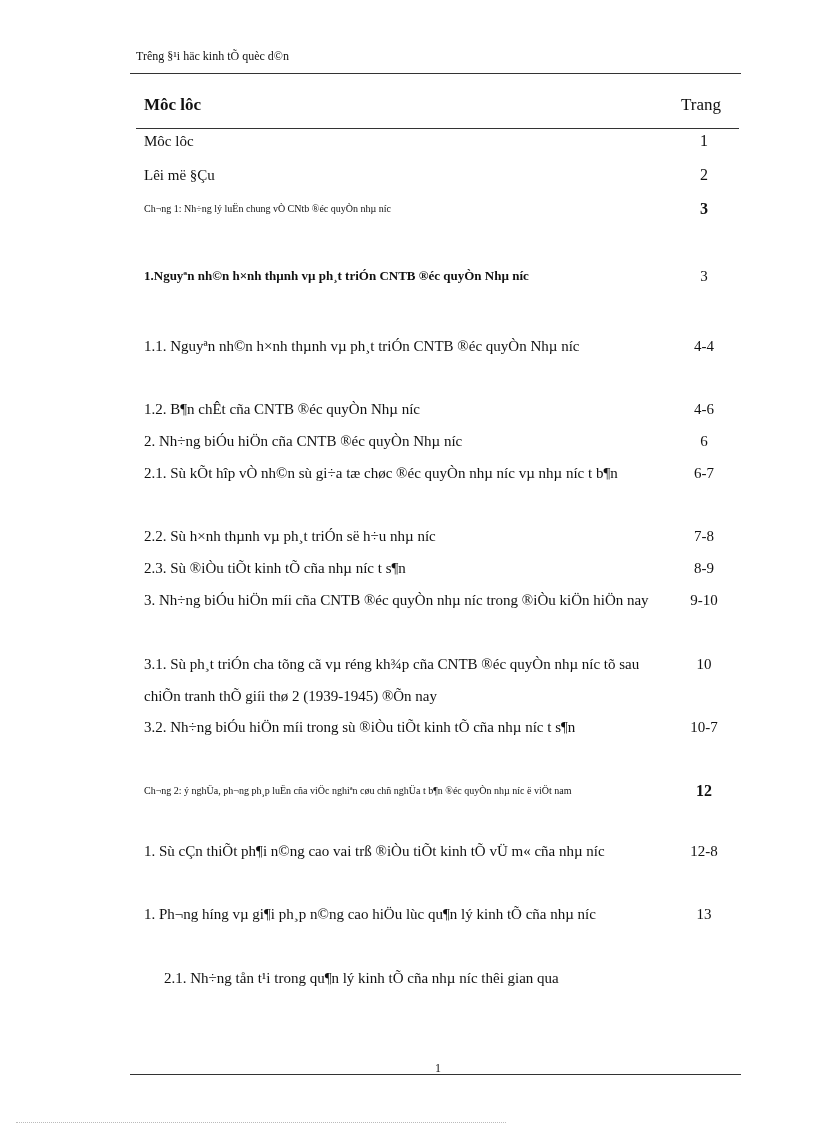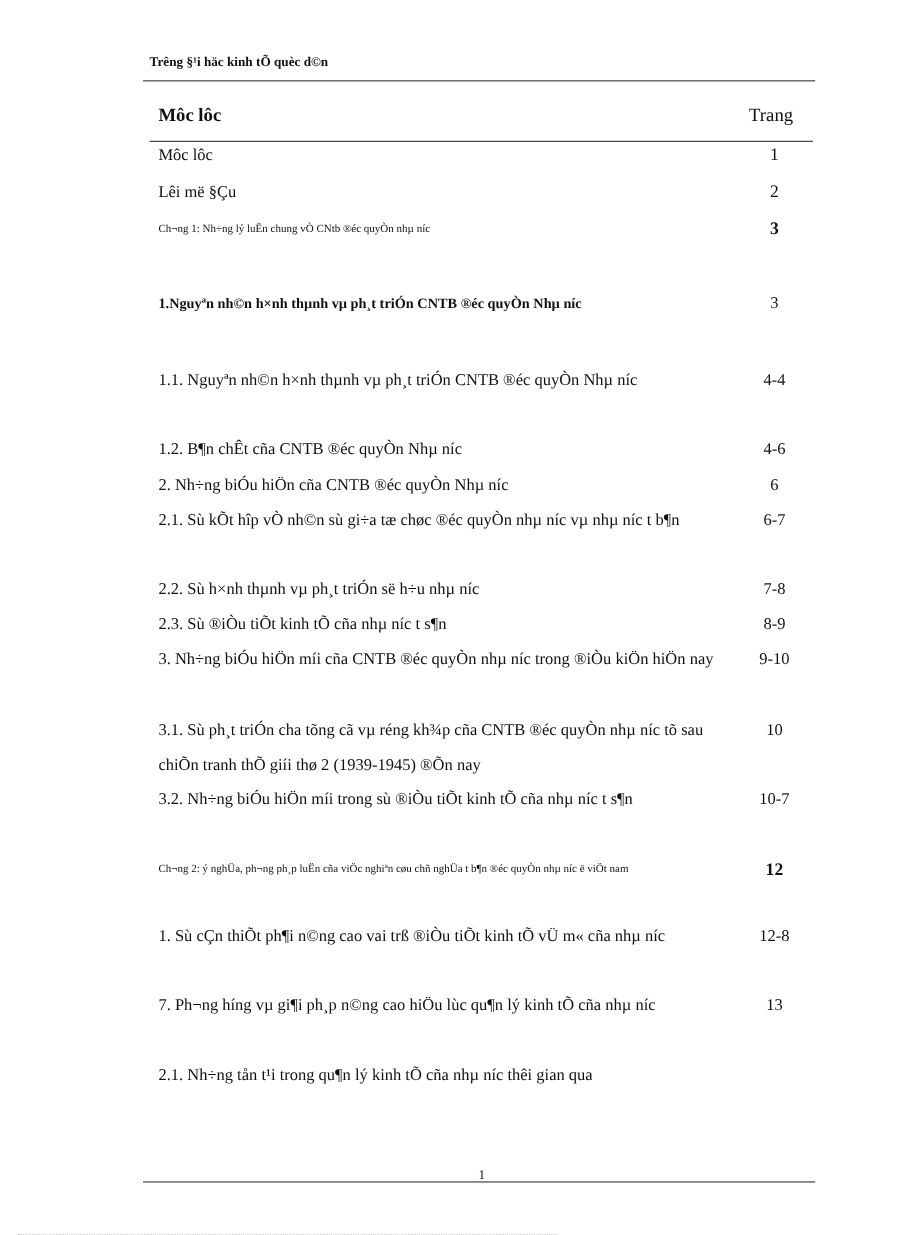--- a/index.html
+++ b/index.html
@@ -1,18 +1,18 @@
 <!DOCTYPE html>
 <html><head>
   <meta charset="utf-8">
   <style>
     html, body { margin: 0; padding: 0; background: #ffffff; }
     body { width: 816px; height: 1123px; position: relative; overflow: hidden;
            font-family: "Liberation Serif", "DejaVu Serif", serif; color: #111; }
-    .header-text { position: absolute; left: 136px; top: 49px; font-size: 12px; font-weight: bold; }
+    .header-text { position: absolute; left: 136px; top: 49px; font-size: 12px; }
     .header-rule { position: absolute; left: 130px; top: 73px; width: 611px; height: 0; border-top: 1px solid #333; }
     .toc-title { position: absolute; left: 144px; top: 95px; font-size: 17px; font-weight: bold; }
     .toc-trang { position: absolute; left: 681px; top: 95px; font-size: 17px; }
     .toc-rule { position: absolute; left: 136px; top: 128px; width: 603px; height: 0; border-top: 1px solid #333; }
     .entry { position: absolute; left: 144px; width: 600px; }
     .entry .txt { position: absolute; left: 0; top: 0; width: 520px; font-size: 15px; line-height: 32px; }
     .entry .pg { position: absolute; left: 530px; width: 60px; text-align: center; top: 0; font-size: 15px; line-height: 32px; }
     .entry.small .txt { font-size: 10px; }
     .entry.big .txt { font-size: 13px; font-weight: bold; line-height: 36px; }
     .entry.boldpg .pg { font-weight: bold; font-size: 16px; }
@@ -85,23 +85,23 @@
 </div>
 <div class="entry small boldpg" style="top:775px;">
   <div class="txt">Ch­¬ng  2: ý nghÜa,  ph­¬ng  ph¸p luËn  cña viÖc nghiªn  cøu chñ nghÜa  t­  b¶n ®éc quyÒn nhµ  n­íc  ë viÖt nam</div>
   <div class="pg">12</div>
 </div>
 <div class="entry" style="top:835px;">
   <div class="txt">1.  Sù  cÇn  thiÕt  ph¶i  n©ng  cao vai  trß ®iÒu tiÕt kinh  tÕ  vÜ  m«  cña nhµ  n­íc</div>
   <div class="pg">12-8</div>
 </div>
 <div class="entry" style="top:898px;">
-  <div class="txt">7.  Ph­¬ng   h­íng  vµ  gi¶i ph¸p  n©ng  cao hiÖu  lùc qu¶n  lý kinh  tÕ  cña nhµ  n­íc</div>
+  <div class="txt">1.  Ph­¬ng   h­íng  vµ  gi¶i ph¸p  n©ng  cao hiÖu  lùc qu¶n  lý kinh  tÕ  cña nhµ  n­íc</div>
   <div class="pg">13</div>
 </div>
 <div class="entry" style="top:962px;">
-  <div class="txt" style="width:600px;">2.1. Nh÷ng tån t¹i trong qu¶n lý kinh tÕ cña nhµ n­íc  thêi gian qua</div>
+  <div class="txt" style="width:600px;margin-left:20px;">2.1. Nh÷ng tån t¹i trong qu¶n lý kinh tÕ cña nhµ n­íc  thêi gian qua</div>
   <div class="pg"></div>
 </div>
 
 <div class="footer-num">1</div>
 <div class="footer-rule"></div>
 <div class="page-edge"></div>
 
 </body></html>

